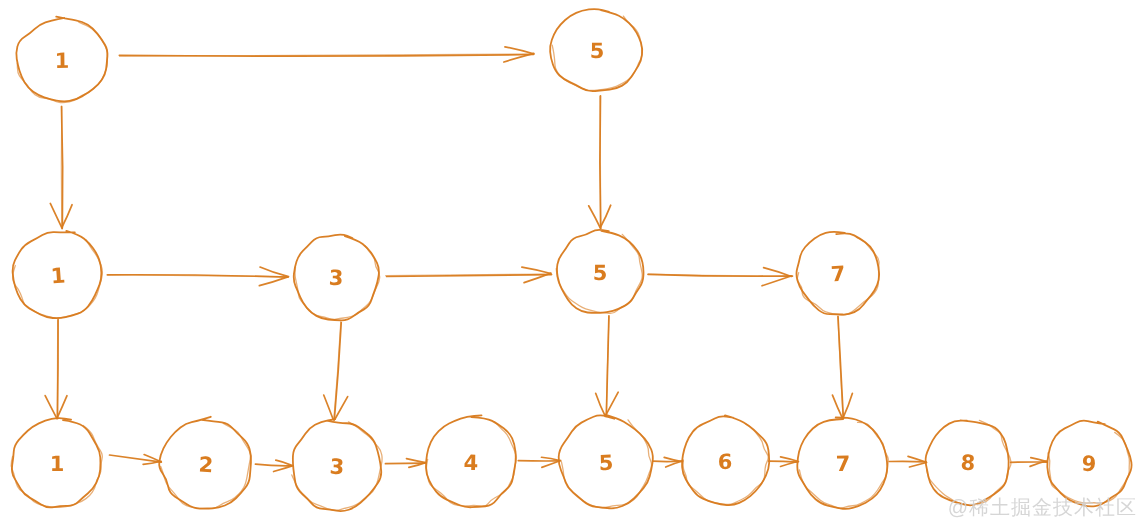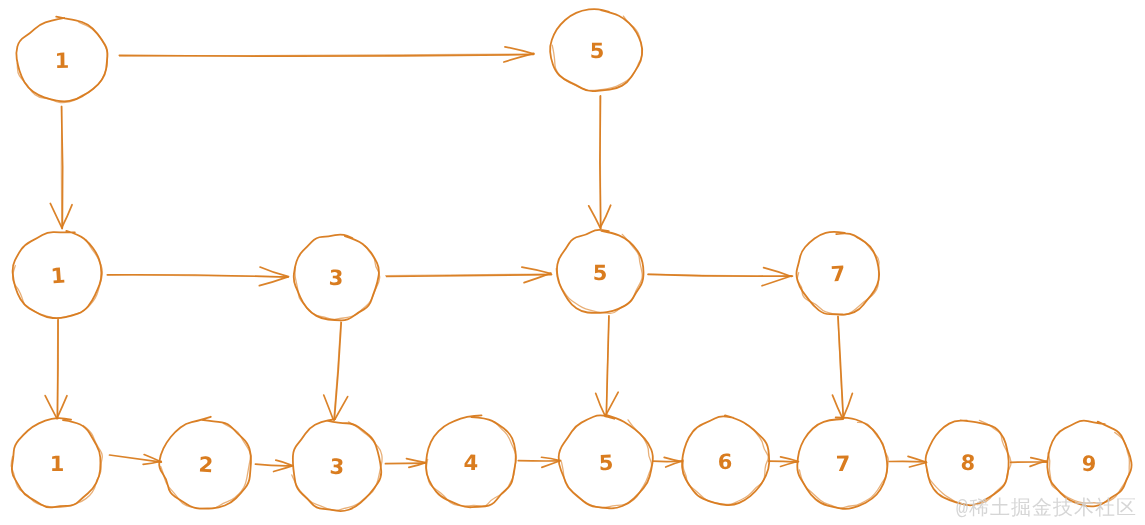--- a/index.html
+++ b/index.html
@@ -32,21 +32,21 @@
     font-weight: 600;
     fill: #d97c1f;
     text-anchor: middle;
     dominant-baseline: central;
     user-select: none;
   }
   .watermark {
     position: absolute;
     right: 8px;
     bottom: 4px;
-    font-family: Liberation Mono, monospace;
+    font-family: Liberation Sans, sans-serif;
     font-size: 20px;
     letter-spacing: 1px;
     color: #cfcfcf;
     opacity: 0.85;
     white-space: nowrap;
     user-select: none;
   }
 </style>
 </head>
 <body>

